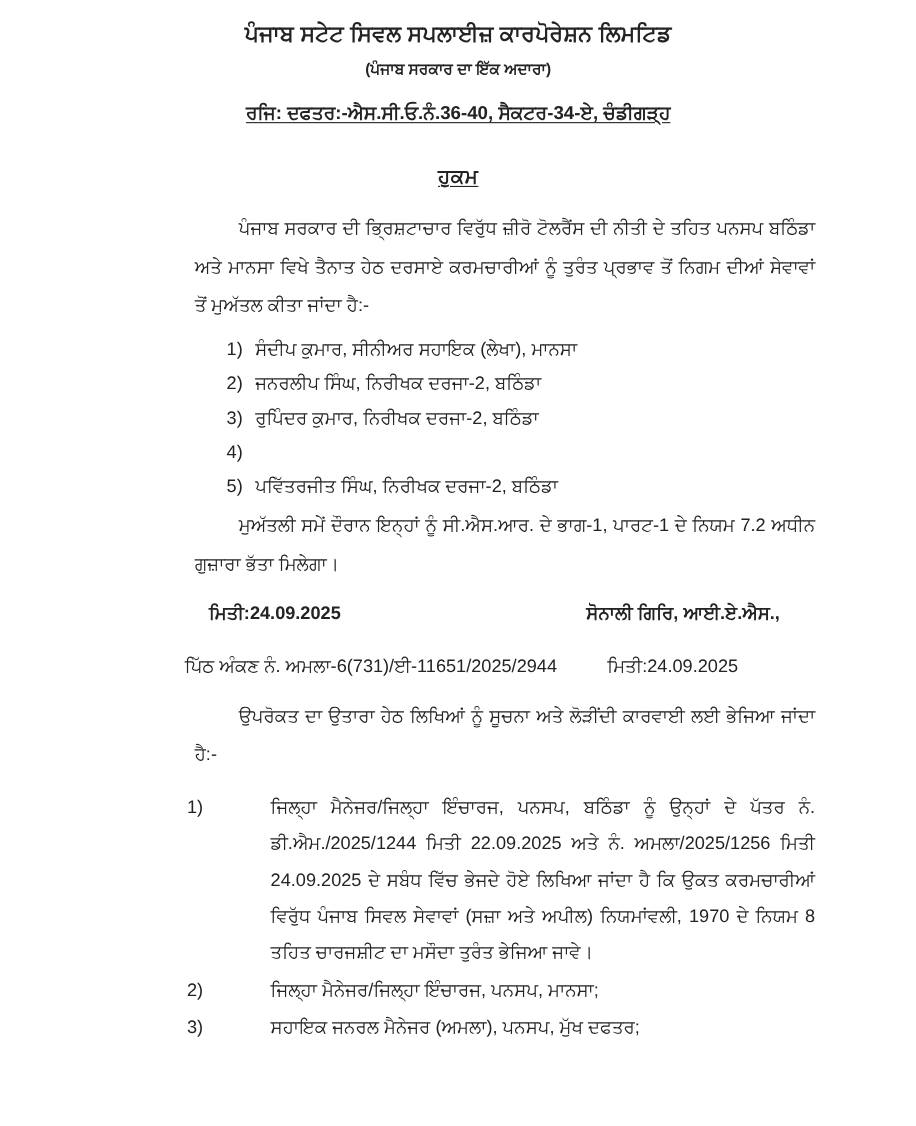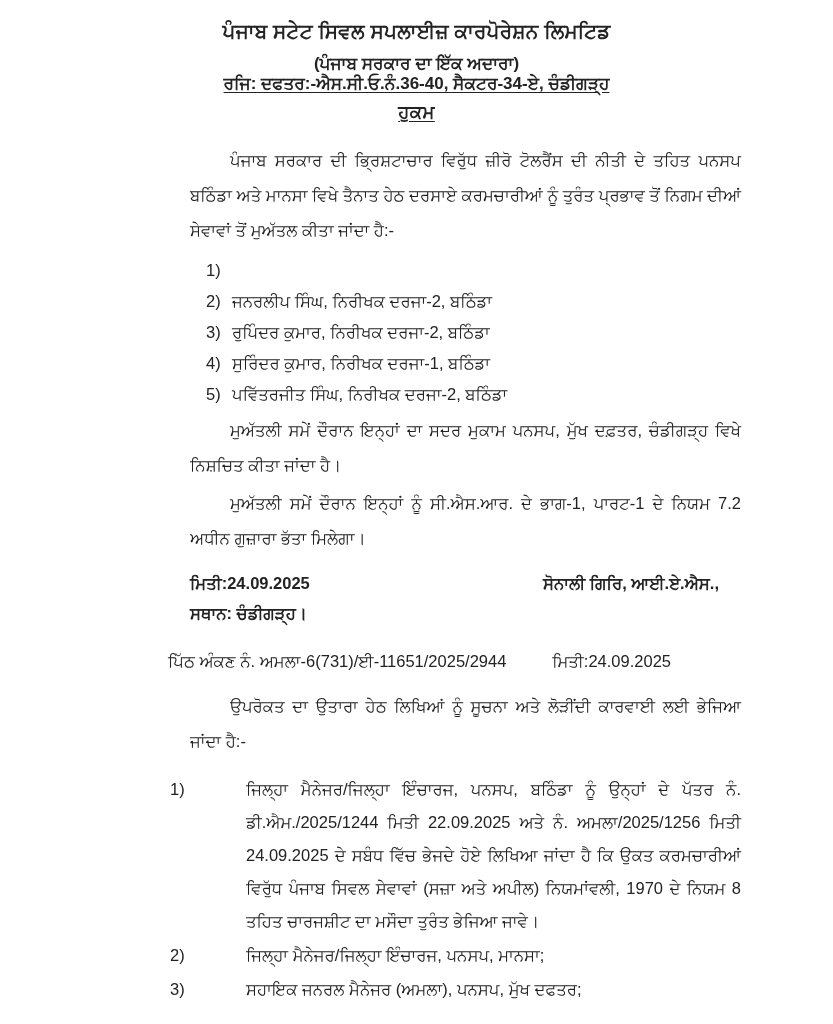--- a/index.html
+++ b/index.html
@@ -18,57 +18,57 @@
   }
   .page{
     width:833px;height:1024px;
     background:var(--page_bg);
     position:relative;
     padding-top:20px;
   }
   
   .letterhead{ text-align:center; }
   .org-name{ font-size:20px; font-weight:bold; letter-spacing:.2px; }
-  .org-subtitle{ font-size:17px; font-weight:bold; margin-top:11px; }
+  .org-subtitle{ font-size:14px; font-weight:bold; margin-top:11px; }
   .reg-office{
-    font-size:17px; font-weight:bold; margin-top:0;
+    font-size:17px; font-weight:bold; margin-top:22px;
     text-decoration:underline; text-underline-offset:3px;
   }
   .order-title{
-    font-size:18px; font-weight:bold; margin-top:8px;
+    font-size:18px; font-weight:bold; margin-top:37px;
     text-decoration:underline; text-underline-offset:3px;
     letter-spacing:.5px;
   }
   
   .doc{
     padding:0 92px 0 170px;
     font-size:16.5px;
   }
   .para{
-    margin-left:20px;
+    margin-left:7px;
     text-indent:40px;
     text-align:justify;
     line-height:35px;
   }
   .para.first{ margin-top:20px; }
   .para.mid{ margin-top:3px; }
   
   .emp-list{ margin:7px 0 4px 36px; }
   .emp-list .row{
     display:flex; align-items:baseline;
     line-height:30px; margin-bottom:1px;
   }
   .emp-list .num{ width:26px; flex:0 0 26px; }
   
   .signoff{
     display:flex; justify-content:space-between; align-items:flex-start;
     margin-top:12px; margin-left:20px;
   }
   .signoff .left div{ font-weight:bold; line-height:30px; }
-  .signoff .right{ text-align:center; font-weight:bold; line-height:30px; margin-right:22px; }
+  .signoff .right{ text-align:center; font-weight:bold; line-height:30px; margin-right:32px; }
   
   .ref-row{
     display:flex; align-items:baseline;
     margin-top:24px; margin-left:-2px;
   }
   .ref-row .ref-no{ flex:1; }
   .ref-row .ref-date{ margin-right:70px; }
   .forward{ margin-top:18px; }
   .recip-list{ margin-top:14px; }
   .recip-list .row{
@@ -91,51 +91,49 @@
   </div>
 
   <div class="doc">
 
     <p class="para first">ਪੰਜਾਬ ਸਰਕਾਰ ਦੀ ਭ੍ਰਿਸ਼ਟਾਚਾਰ ਵਿਰੁੱਧ ਜ਼ੀਰੋ ਟੋਲਰੈਂਸ ਦੀ ਨੀਤੀ ਦੇ ਤਹਿਤ ਪਨਸਪ ਬਠਿੰਡਾ ਅਤੇ ਮਾਨਸਾ ਵਿਖੇ ਤੈਨਾਤ ਹੇਠ ਦਰਸਾਏ ਕਰਮਚਾਰੀਆਂ ਨੂੰ ਤੁਰੰਤ ਪ੍ਰਭਾਵ ਤੋਂ ਨਿਗਮ ਦੀਆਂ ਸੇਵਾਵਾਂ ਤੋਂ ਮੁਅੱਤਲ ਕੀਤਾ ਜਾਂਦਾ ਹੈ:-</p>
 
     <div class="emp-list">
 
         <div class="row">
           <span class="num">1)</span>
+          <span class="txt">ਸੰਦੀਪ ਕੁਮਾਰ, ਸੀਨੀਅਰ ਸਹਾਇਕ (ਲੇਖਾ), ਮਾਨਸਾ</span>
         </div>
 
         <div class="row">
           <span class="num">2)</span>
           <span class="txt">ਜਨਰਲੀਪ ਸਿੰਘ, ਨਿਰੀਖਕ ਦਰਜਾ-2, ਬਠਿੰਡਾ</span>
         </div>
 
         <div class="row">
           <span class="num">3)</span>
           <span class="txt">ਰੁਪਿੰਦਰ ਕੁਮਾਰ, ਨਿਰੀਖਕ ਦਰਜਾ-2, ਬਠਿੰਡਾ</span>
         </div>
 
         <div class="row">
           <span class="num">4)</span>
-          <span class="txt">ਸੁਰਿੰਦਰ ਕੁਮਾਰ, ਨਿਰੀਖਕ ਦਰਜਾ-1, ਬਠਿੰਡਾ</span>
         </div>
 
         <div class="row">
           <span class="num">5)</span>
           <span class="txt">ਪਵਿੱਤਰਜੀਤ ਸਿੰਘ, ਨਿਰੀਖਕ ਦਰਜਾ-2, ਬਠਿੰਡਾ</span>
         </div>
       </div>
 
-    <p class="para mid">ਮੁਅੱਤਲੀ ਸਮੇਂ ਦੌਰਾਨ ਇਨ੍ਹਾਂ ਦਾ ਸਦਰ ਮੁਕਾਮ ਪਨਸਪ, ਮੁੱਖ ਦਫ਼ਤਰ, ਚੰਡੀਗੜ੍ਹ ਵਿਖੇ ਨਿਸ਼ਚਿਤ ਕੀਤਾ ਜਾਂਦਾ ਹੈ।</p>
 
     <p class="para mid">ਮੁਅੱਤਲੀ ਸਮੇਂ ਦੌਰਾਨ ਇਨ੍ਹਾਂ ਨੂੰ ਸੀ.ਐਸ.ਆਰ. ਦੇ ਭਾਗ-1, ਪਾਰਟ-1 ਦੇ ਨਿਯਮ 7.2 ਅਧੀਨ ਗੁਜ਼ਾਰਾ ਭੱਤਾ ਮਿਲੇਗਾ।</p>
 
     <div class="signoff">
       <div class="left">
         <div>ਮਿਤੀ:24.09.2025</div>
-        <div>ਸਥਾਨ: ਚੰਡੀਗੜ੍ਹ।</div>
       </div>
       <div class="right">
         <div>ਸੋਨਾਲੀ ਗਿਰਿ, ਆਈ.ਏ.ਐਸ.,</div>
       </div>
     </div>
 
     <div class="ref-row">
       <span class="ref-no">ਪਿੱਠ ਅੰਕਣ ਨੰ. ਅਮਲਾ-6(731)/ਈ-11651/2025/2944</span>
       <span class="ref-date">ਮਿਤੀ:24.09.2025</span>
     </div>

